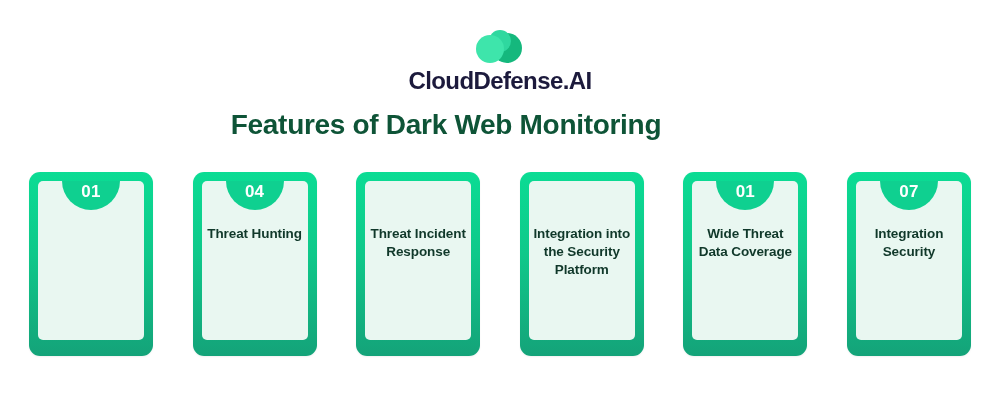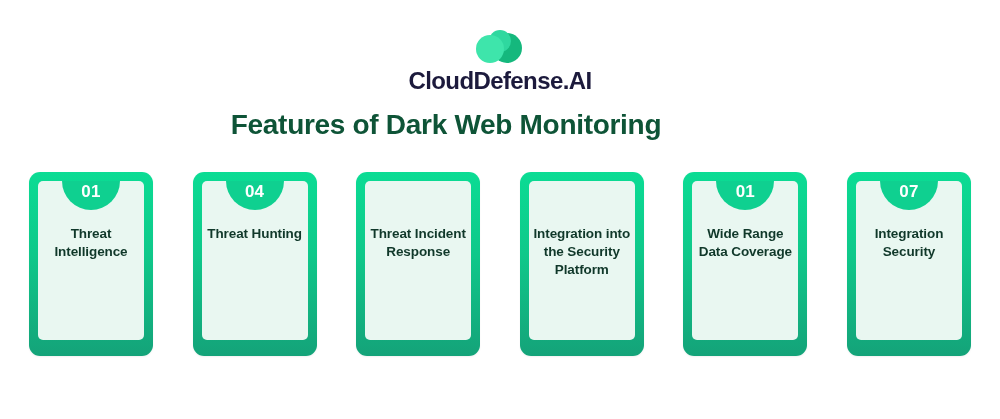--- a/index.html
+++ b/index.html
@@ -153,21 +153,20 @@
 
   <div class="page-title">Features of Dark Web Monitoring</div>
 
   <div class="cards-row">
 
     <div class="card">
       <div class="card-inner">
         <div class="card-badge">
           <span class="num">01</span>
         </div>
-        <div class="card-label">Threat Intelligence</div>
       </div>
     </div>
 
     <div class="card">
       <div class="card-inner">
         <div class="card-badge">
           <span class="num">04</span>
         </div>
         <div class="card-label">Threat Hunting</div>
       </div>
@@ -184,21 +183,21 @@
         <div class="card-label">Integration into the Security Platform</div>
       </div>
     </div>
 
 
     <div class="card">
       <div class="card-inner">
         <div class="card-badge">
           <span class="num">01</span>
         </div>
-        <div class="card-label">Wide Range Data Coverage</div>
+        <div class="card-label">Wide Threat Data Coverage</div>
       </div>
     </div>
 
     <div class="card">
       <div class="card-inner">
         <div class="card-badge">
           <span class="num">07</span>
         </div>
         <div class="card-label">Integration Security</div>
       </div>

